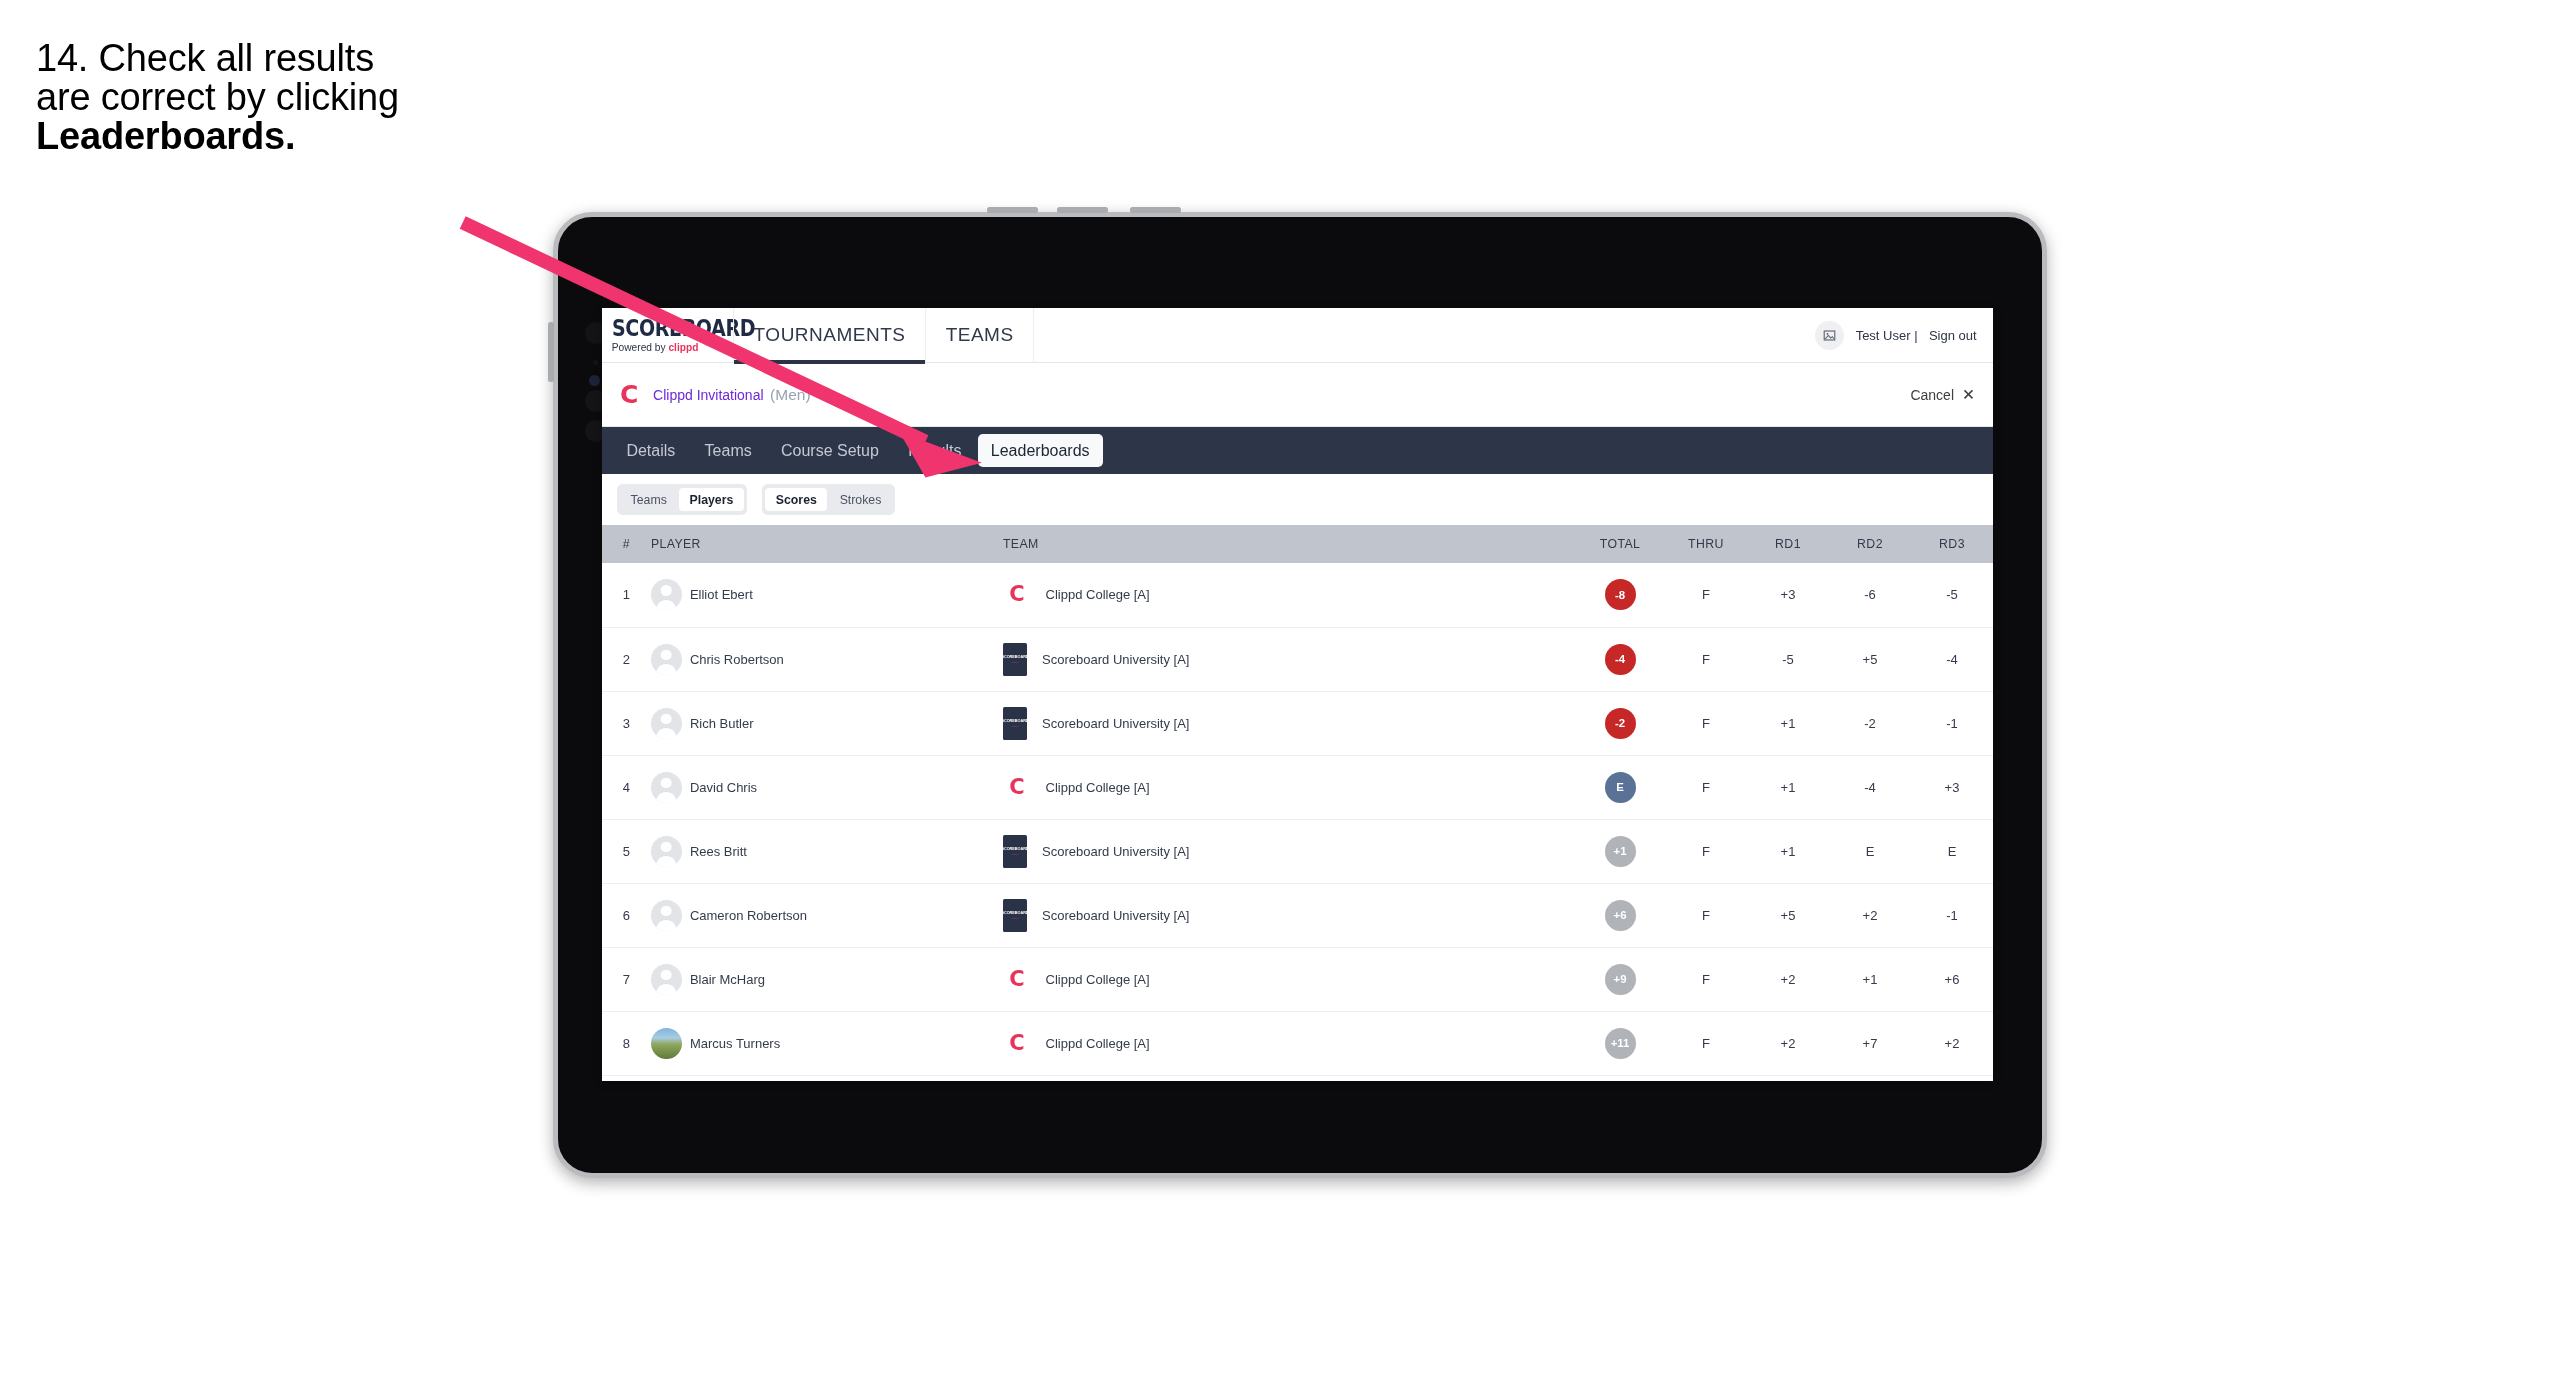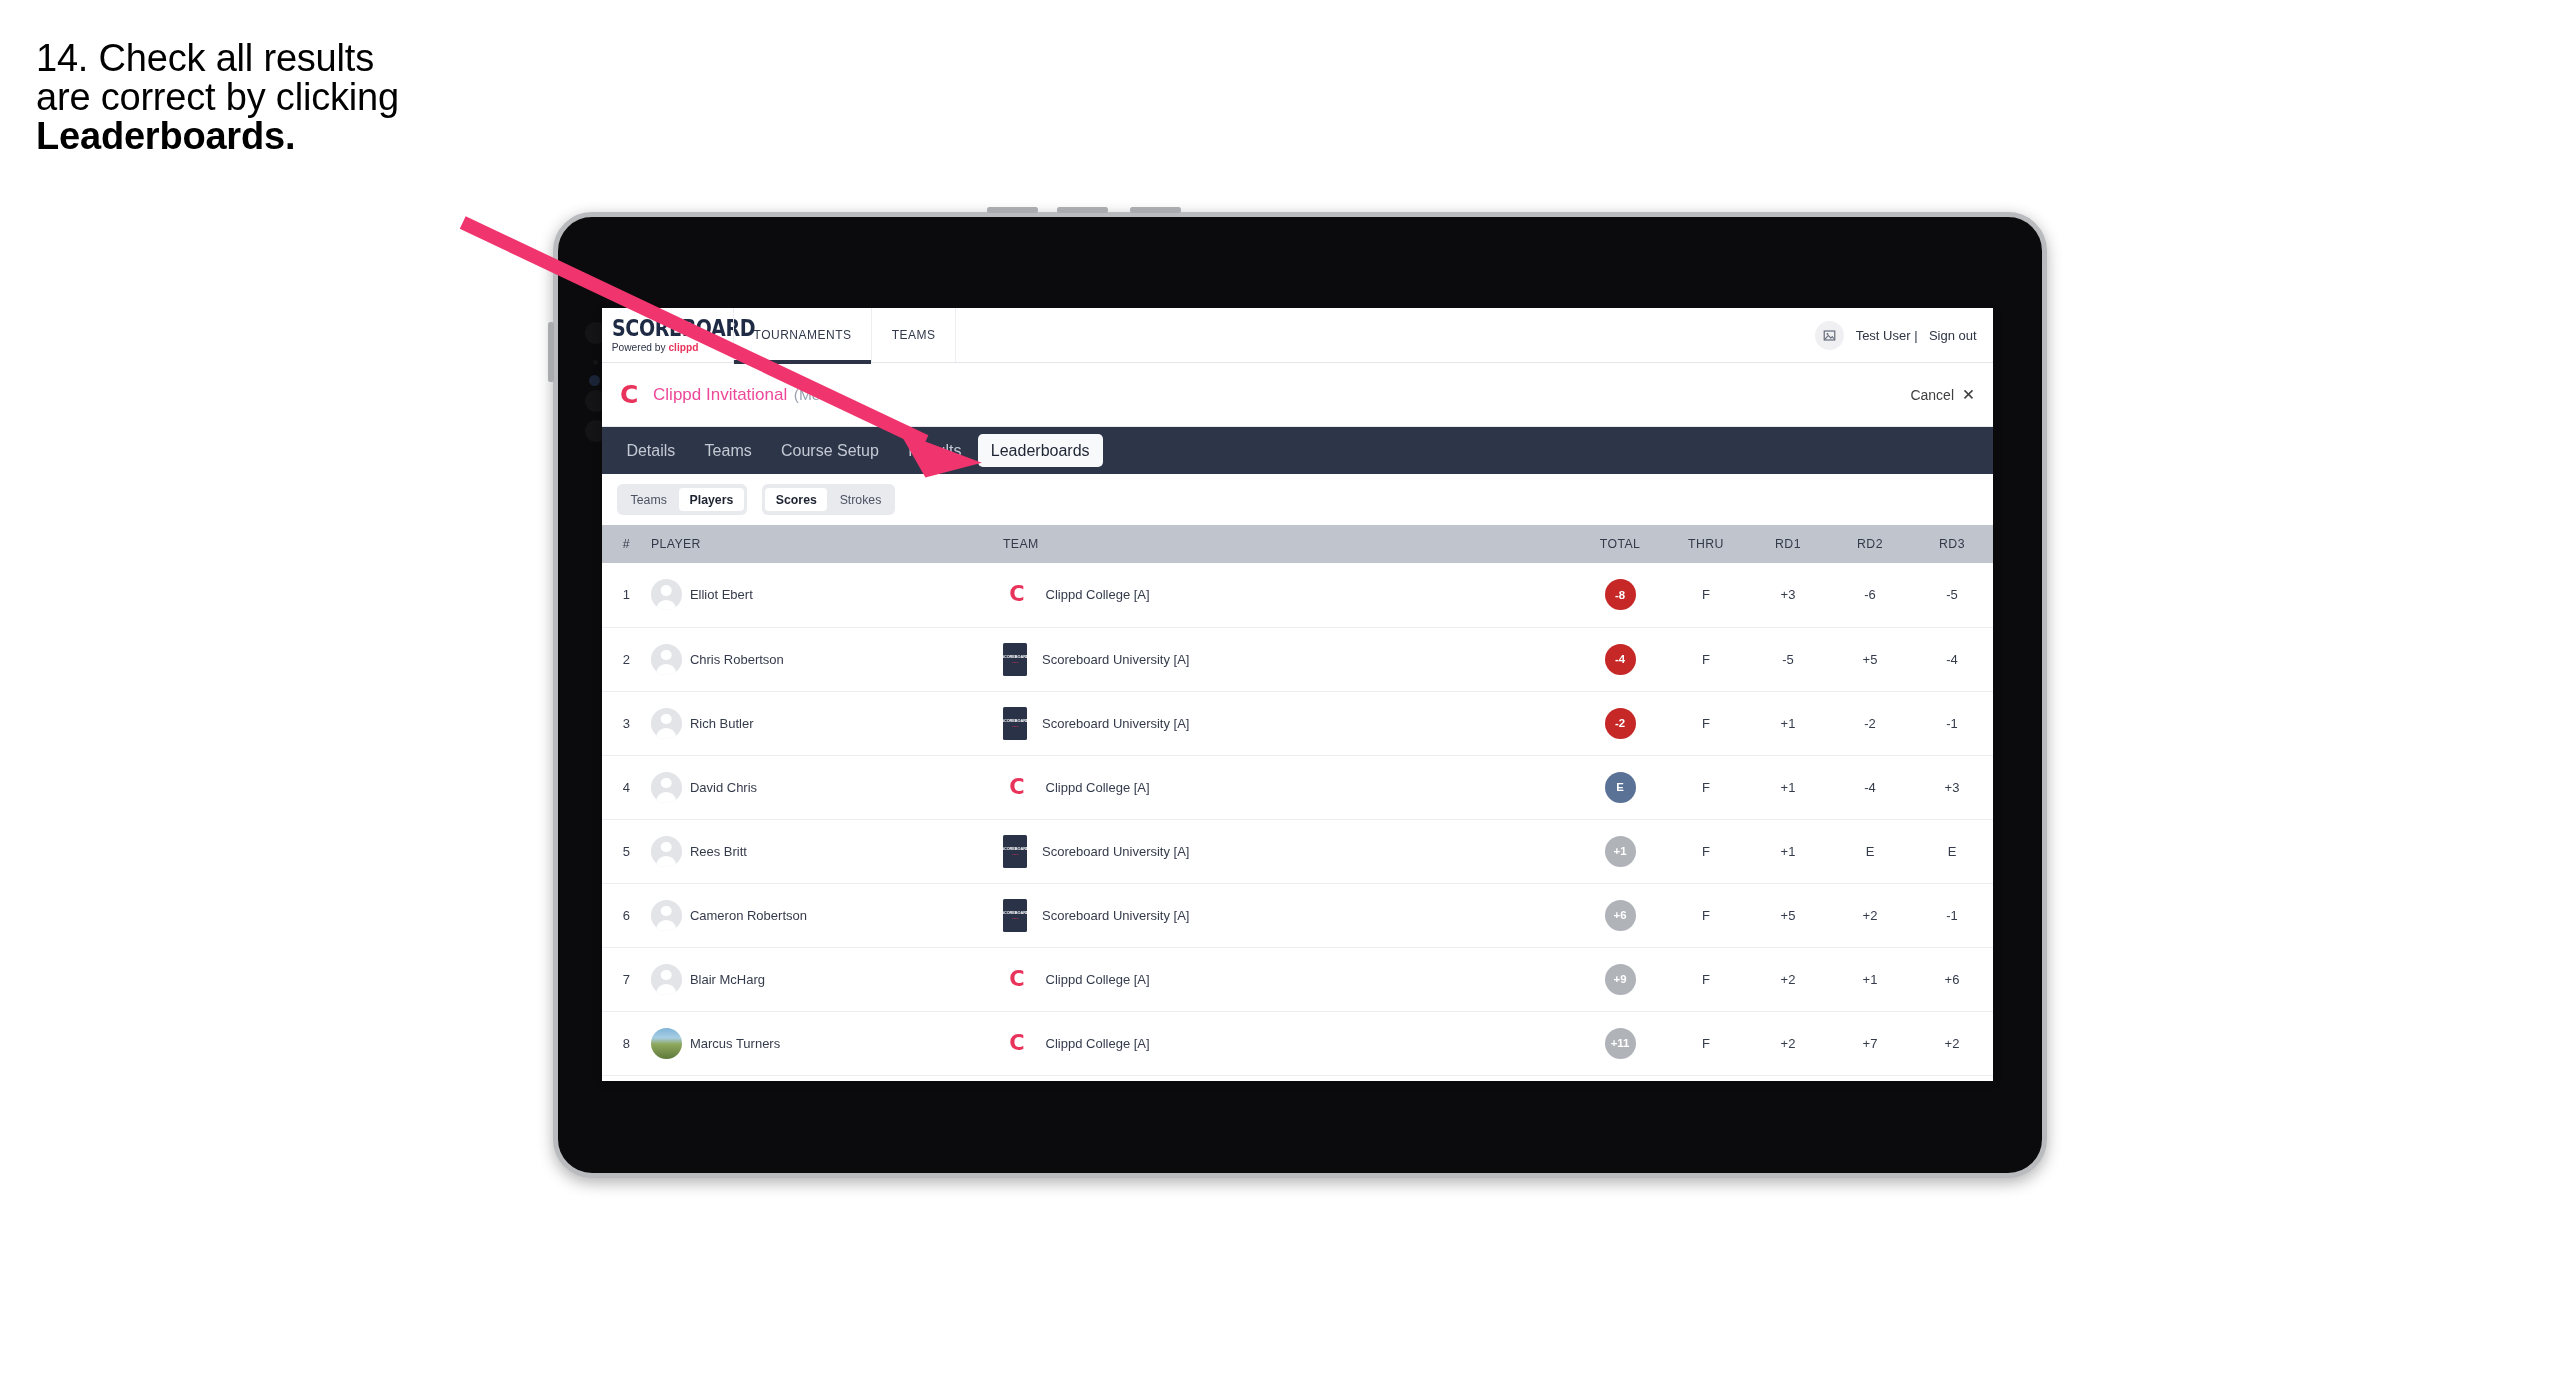--- a/index.html
+++ b/index.html
@@ -67,21 +67,21 @@
   .brand-word {
     font-family: "Liberation Sans Narrow", "DejaVu Sans Condensed", "Liberation Sans", sans-serif;
     font-weight: bold; font-size: 23px; letter-spacing: -0.4px;
     color: #1f2a44; line-height: 1; transform: scaleX(0.92); transform-origin: left center;
   }
   .brand-sub { font-size: 10.2px; color: #2c3347; margin-top: 2.5px; line-height: 1; }
   .brand-sub .clippd { color: #e8335a; font-weight: bold; }
 
   .topnav-tab {
     display: flex; align-items: center; padding: 0 19.6px;
-    font-size: 12px; color: #30384a; letter-spacing: 0.5px;
+    font-size: 19px; color: #30384a; letter-spacing: 0.5px;
     border-left: 0.8px solid #eceef1;
     position: relative; cursor: pointer;
   }
   .topnav-tab.active::after {
     content: ""; position: absolute; left: 0; right: 0; bottom: -1.6px;
     height: 3.3px; background: #2c3347;
   }
   .topnav-spacer { flex: 1 1 auto; border-left: 0.8px solid #eceef1; }
   .topnav-right {
     display: flex; align-items: center; gap: 11.4px; padding-right: 16.4px;
@@ -96,21 +96,21 @@
   
   .tourn-bar {
     height: 64px; background: #fff; display: flex; align-items: center;
     padding: 0 18px; border-bottom: 0.8px solid #e6e8ec;
     flex: 0 0 auto;
   }
   .tourn-logo {
     font-size: 25px; font-weight: bold; color: #e8335a; line-height: 1;
     margin-right: 14.7px; font-family: "DejaVu Sans", sans-serif;
   }
-  .tourn-title { font-size: 17px; color: #ec4899; }
+  .tourn-title { font-size: 14px; color: #6d28d9; }
   .tourn-gender { font-size: 15.5px; color: #9aa2b1; margin-left: 6.5px; }
   .tourn-spacer { flex: 1 1 auto; }
   .cancel-btn {
     display: flex; align-items: center; gap: 8px;
     font-size: 14px; color: #404040; cursor: pointer;
   }
   .cancel-x { font-size: 15.5px; line-height: 1; }
 
   
   .sect-tabs {

